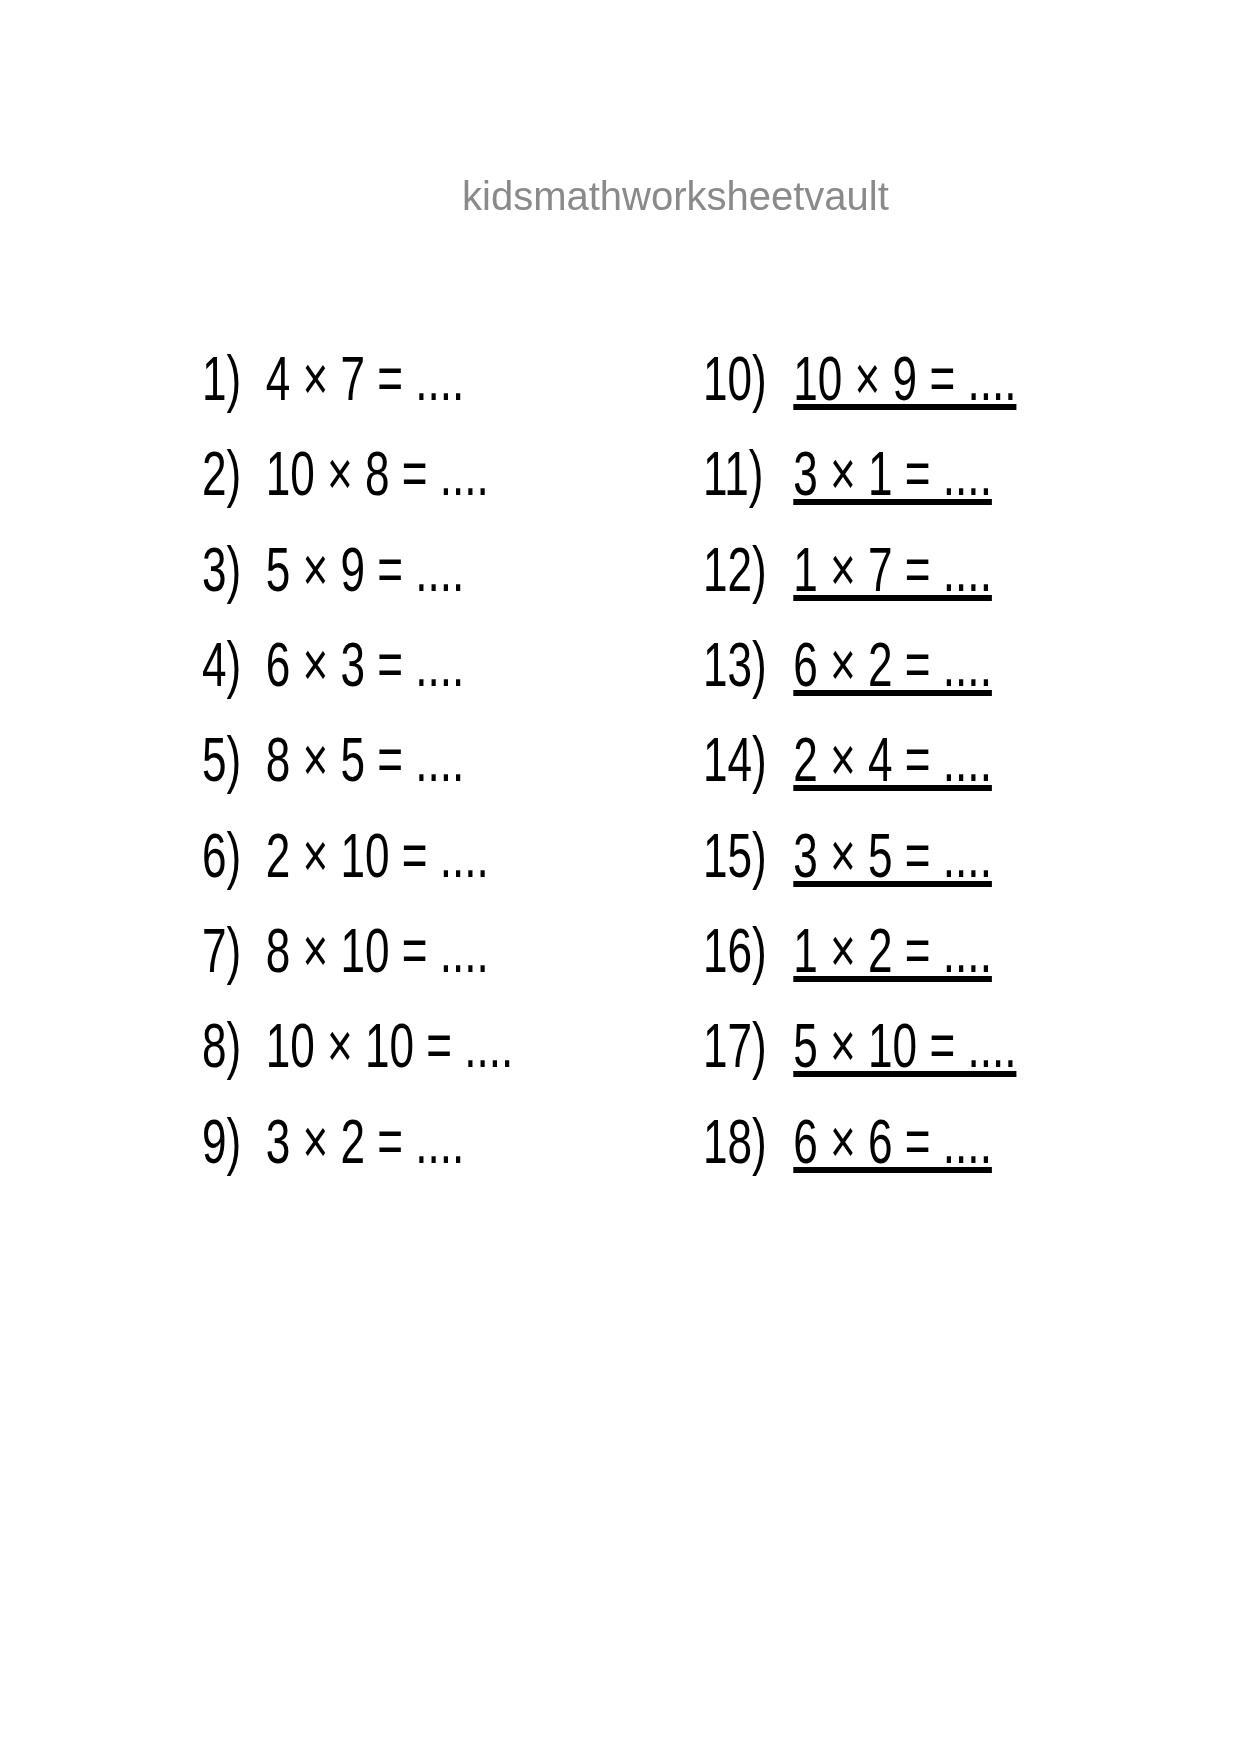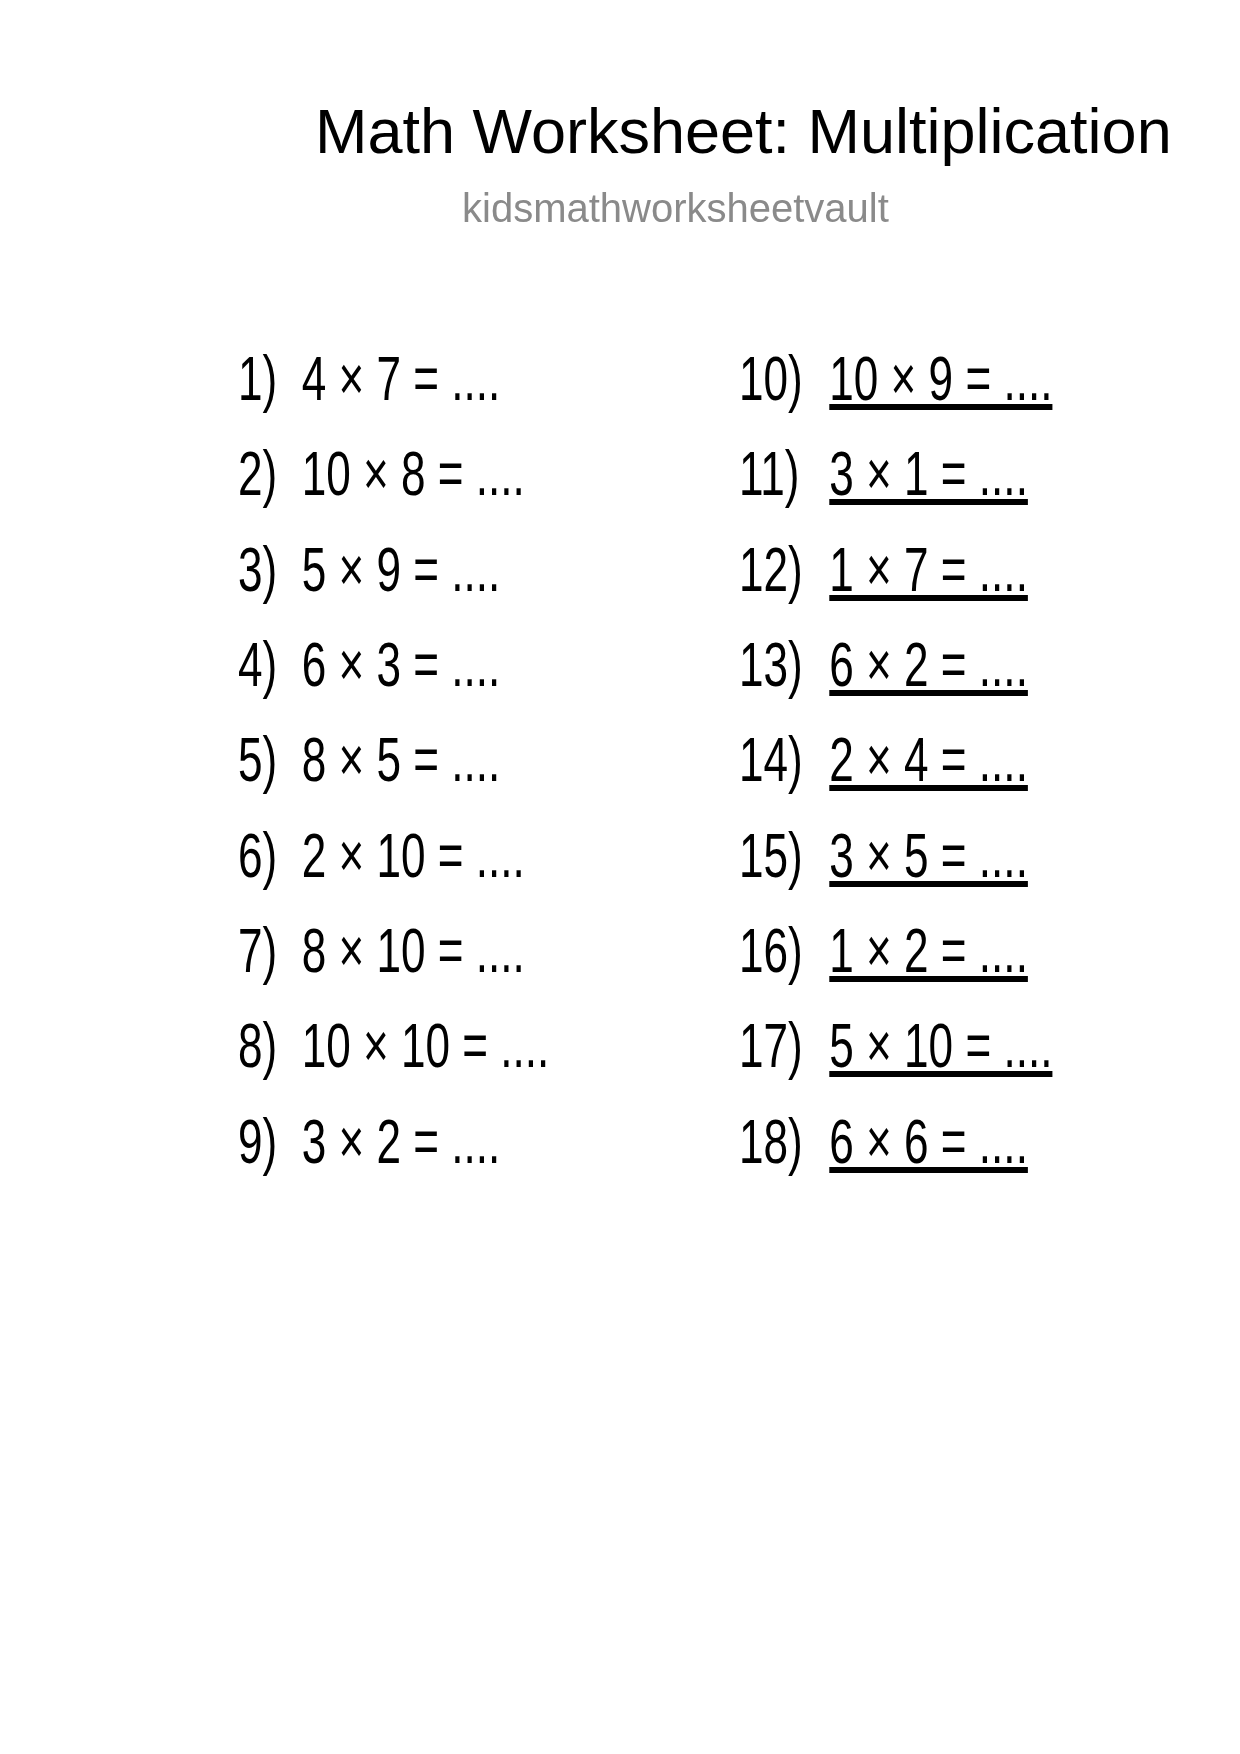--- a/index.html
+++ b/index.html
@@ -20,52 +20,50 @@
   .title {
     position: absolute;
     left: 315px; top: 100px;
     font-size: 63px;
     line-height: 1;
     white-space: nowrap;
     color: #000000;
   }
   .subtitle {
     position: absolute;
-    left: 462px; top: 188px;
+    left: 462px; top: 176px;
     font-size: 40px;
     line-height: 1;
     white-space: nowrap;
     color: #8a8a8a;
     text-align: center;
   }
   .col {
     position: absolute;
     top: 347px;
-    margin-left: 36px;
   }
   .col-left  { left: 202px; }
   .col-right { left: 703px; text-decoration: underline; }
   .problem-row {
     height: 95.33px;
     font-size: 63px;
     line-height: 63px;
     white-space: nowrap;
     transform: scaleX(0.70);
     transform-origin: 0 0;
   }
   .num { display: inline-block; }
   .col-left  .num { width: 91px; }
   .col-right .num { width: 129px; }
 </style>
 </head>
 <body>
 
 <div class="page">
 
-  <div class="title">Math Worksheet: Multiplication</div>
   <div class="subtitle">kidsmathworksheetvault</div>
 
   <div class="col col-left">
     <div class="problem-row"><span class="num">1)</span><span class="expr">4 × 7 = ....</span></div>
     <div class="problem-row"><span class="num">2)</span><span class="expr">10 × 8 = ....</span></div>
     <div class="problem-row"><span class="num">3)</span><span class="expr">5 × 9 = ....</span></div>
     <div class="problem-row"><span class="num">4)</span><span class="expr">6 × 3 = ....</span></div>
     <div class="problem-row"><span class="num">5)</span><span class="expr">8 × 5 = ....</span></div>
     <div class="problem-row"><span class="num">6)</span><span class="expr">2 × 10 = ....</span></div>
     <div class="problem-row"><span class="num">7)</span><span class="expr">8 × 10 = ....</span></div>

